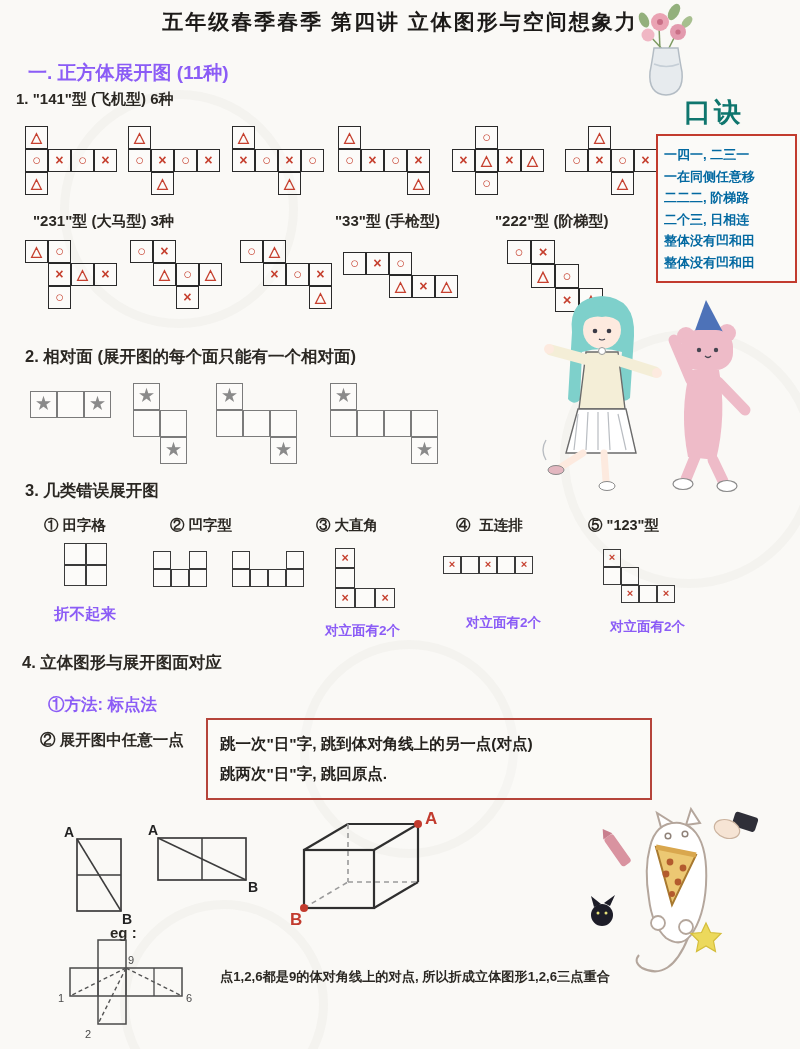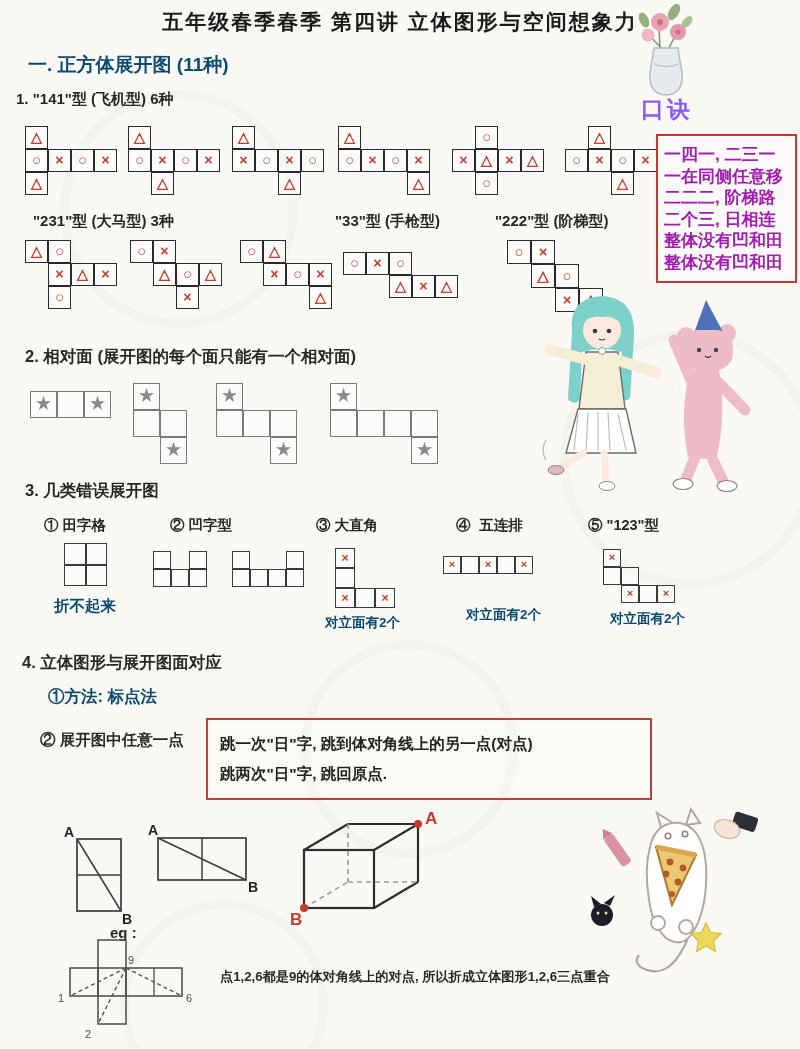--- a/index.html
+++ b/index.html
@@ -2,35 +2,35 @@
 <html><head>
 <meta charset="utf-8">
 <style>
   html,body{margin:0;padding:0;background:#e8e6e2;}
   #page{
     position:relative;width:800px;height:1049px;margin:0 auto;
     background:#faf9f6;overflow:hidden;
     font-family:"Liberation Sans",sans-serif;color:#2b2823;
   }
   .t{position:absolute;white-space:nowrap;}
-  .red{color:#0c4a6e;}
+  .red{color:#8b5cf6;margin-top:8px;}
   .bold{font-weight:700;}
   .wm{position:absolute;border:9px solid #8d8377;border-radius:50%;opacity:.05;pointer-events:none;}
   .net{position:absolute;}
   .cell{
     position:absolute;box-sizing:border-box;border:1.6px solid #2a2a2a;
     display:flex;align-items:center;justify-content:center;
     font-weight:700;background:rgba(255,255,255,.35);line-height:1;
   }
   #page-title{left:0;top:8px;width:100%;text-align:center;font-size:21px;font-weight:700;letter-spacing:2px;color:#1c1a18;}
   #koujue-box{
     position:absolute;left:656px;top:134px;width:141px;box-sizing:border-box;
     border:2.5px solid #c23b2e;padding:8px 6px;background:rgba(255,255,255,.25);
   }
-  #koujue-box div{font-size:17px;line-height:21.5px;font-weight:700;color:#a21caf;white-space:nowrap;}
+  #koujue-box div{font-size:13px;line-height:21.5px;font-weight:700;color:#0369a1;white-space:nowrap;}
   #method-box{
     position:absolute;left:206px;top:718px;width:446px;box-sizing:border-box;
     border:2.5px solid #b5443a;padding:9px 12px;background:rgba(255,255,255,.2);
   }
   #method-box div{font-size:15.5px;line-height:30px;font-weight:700;color:#24211d;white-space:nowrap;}
   svg text{font-family:"Liberation Sans",sans-serif;}
 </style>
 </head>
 <body>
 
@@ -133,21 +133,21 @@
     </div>
   <div class="net" style="left: 507px; top: 240px; width: 96px; height: 72px;">
       <div class="cell" style="left: 0px; top: 0px; width: 24px; height: 24px; border-color: rgb(42, 42, 42); font-size: 14.88px; color: rgb(198, 64, 47);">○</div>
       <div class="cell" style="left: 24px; top: 0px; width: 24px; height: 24px; border-color: rgb(42, 42, 42); font-size: 14.88px; color: rgb(198, 64, 47);">×</div>
       <div class="cell" style="left: 24px; top: 24px; width: 24px; height: 24px; border-color: rgb(42, 42, 42); font-size: 14.88px; color: rgb(198, 64, 47);">△</div>
       <div class="cell" style="left: 48px; top: 24px; width: 24px; height: 24px; border-color: rgb(42, 42, 42); font-size: 14.88px; color: rgb(198, 64, 47);">○</div>
       <div class="cell" style="left: 48px; top: 48px; width: 24px; height: 24px; border-color: rgb(42, 42, 42); font-size: 14.88px; color: rgb(198, 64, 47);">×</div>
       <div class="cell" style="left: 72px; top: 48px; width: 24px; height: 24px; border-color: rgb(42, 42, 42); font-size: 14.88px; color: rgb(198, 64, 47);">△</div>
     </div>
 
-  <div class="t bold" style="left:641px;top:94px;font-size:23px;color:#8b5cf6;letter-spacing:3px;">口诀</div>
+  <div class="t bold" style="left:684px;top:94px;font-size:27px;color:#0f766e;letter-spacing:3px;">口诀</div>
   <div id="koujue-box">
     <div>一四一, 二三一</div>
     <div>一在同侧任意移</div>
     <div>二二二, 阶梯路</div>
     <div>二个三, 日相连</div>
     <div>整体没有凹和田</div>
     <div>整体没有凹和田</div>
   </div>
 
   <div class="t bold" style="left:25px;top:346px;font-size:16.5px;">2. 相对面 (展开图的每个面只能有一个相对面)</div>

